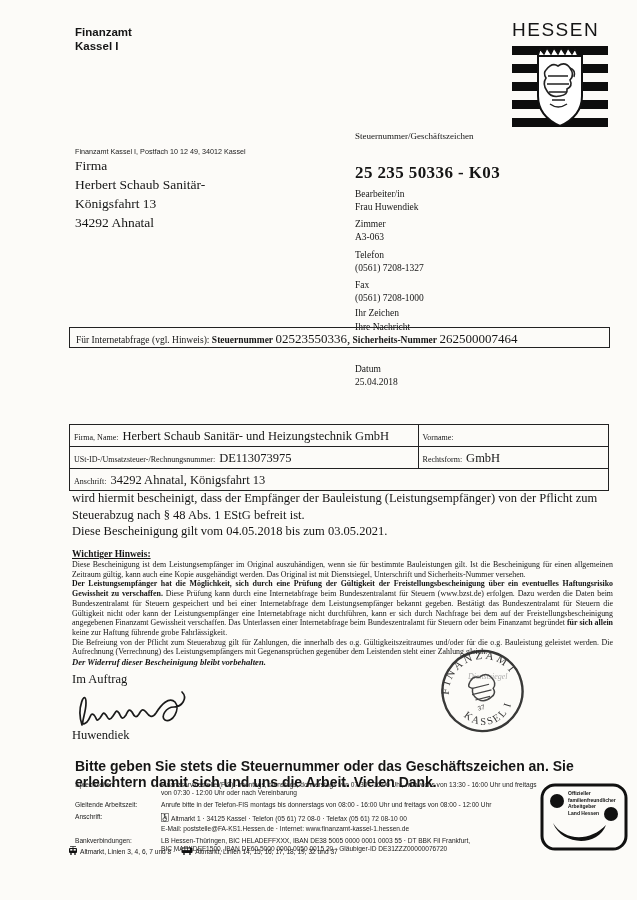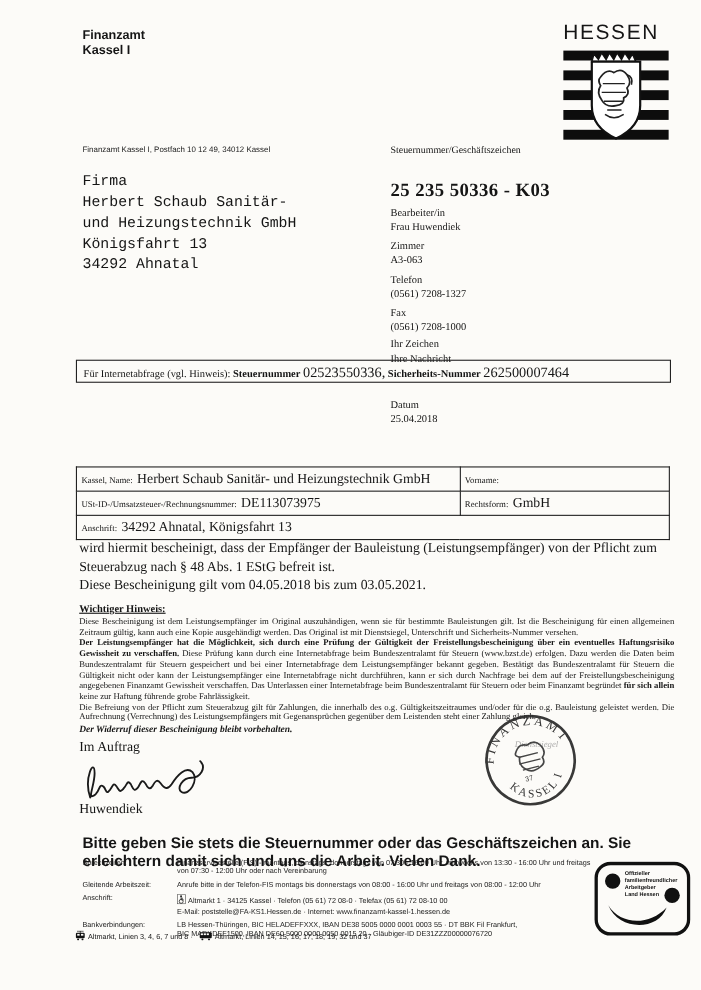--- a/index.html
+++ b/index.html
@@ -11,22 +11,22 @@
   .abs { position:absolute; }
   .sans { font-family:"Liberation Sans","DejaVu Sans",sans-serif; }
 
   
   .office-name { left:75px; top:25px; font-weight:bold; font-size:11.5px; line-height:1.25; }
   .hessen-logo { left:512px; top:20px; width:100px; text-align:left; }
   .hessen-word { font-size:19px; letter-spacing:1.5px; line-height:1; display:block; }
   .hessen-logo svg { display:block; margin-top:5px; }
 
   
-  .sender-line { left:75px; top:131px; font-size:7.2px; color:#222; }
-  .recipient { left:75px; top:156px; font-size:13.5px; line-height:19px;font-family:Liberation Mono, monospace; }
+  .sender-line { left:75px; top:147px; font-size:7.2px; color:#222; }
+  .recipient { left:75px; top:156px; font-size:13.5px; line-height:19px; }
   .info-block { left:355px; top:131px; width:257px; font-size:9.5px; }
   .info-header { font-size:9px; }
   .ref-number { font-weight:bold; font-size:17px; margin-top:22px; letter-spacing:.4px; }
   .info-row { display:flex; line-height:13px; margin-top:4.5px;flex-direction:column; }
   .info-row.tight { margin-top:1.5px; }
   .info-label { width:82px; flex:none; }
   .date-row { margin-top:29px; }
 
   
   .security-box { left:69px; top:327px; width:527px; border:1.5px solid #222;
@@ -97,21 +97,20 @@
       <path d="M36 32 h20 M35 40 h22 M37 48 h18 M40 56 h13" stroke="#222" stroke-width="1.3"></path>
       <path d="M58 24 q6 2 4 9 M38 60 q8 6 17 0" fill="none" stroke="#222" stroke-width="1.4"></path>
     </svg>
   </div>
 
   <div class="abs sender-line sans">Finanzamt Kassel I, Postfach 10 12 49, 34012 Kassel</div>
 
   <div class="abs recipient">
     <div>Firma</div>
     <div>Herbert Schaub Sanitär-</div>
-    <div>und Heizungstechnik GmbH</div>
     <div>Königsfahrt 13</div>
     <div>34292 Ahnatal</div>
   </div>
 
   <div class="abs info-block">
     <div class="info-header">Steuernummer/Geschäftszeichen</div>
     <div class="ref-number">25 235 50336 - K03</div>
 
     <div class="info-row">
       <span class="info-label">Bearbeiter/in</span>
@@ -150,21 +149,21 @@
     <span class="num">02523550336,</span>
     <span class="lbl">Sicherheits-Nummer</span>
     <span class="num">262500007464</span>
   </div>
 
 
   <table class="cert-table abs">
     <tbody>
         <tr>
       <td style="width:63%" class="cert-firm-cell">
-        <span class="cell-label">Kassel, Name:</span>
+        <span class="cell-label">Firma, Name:</span>
         <span class="cell-value">Herbert Schaub Sanitär- und Heizungstechnik GmbH</span>
       </td>
       <td>
         <span class="cell-label">Vorname:</span>
       </td>
     </tr>
     <tr>
       <td>
         <span class="cell-label">USt-ID-/Umsatzsteuer-/Rechnungsnummer:</span>
         <span class="cell-value">DE113073975</span>

